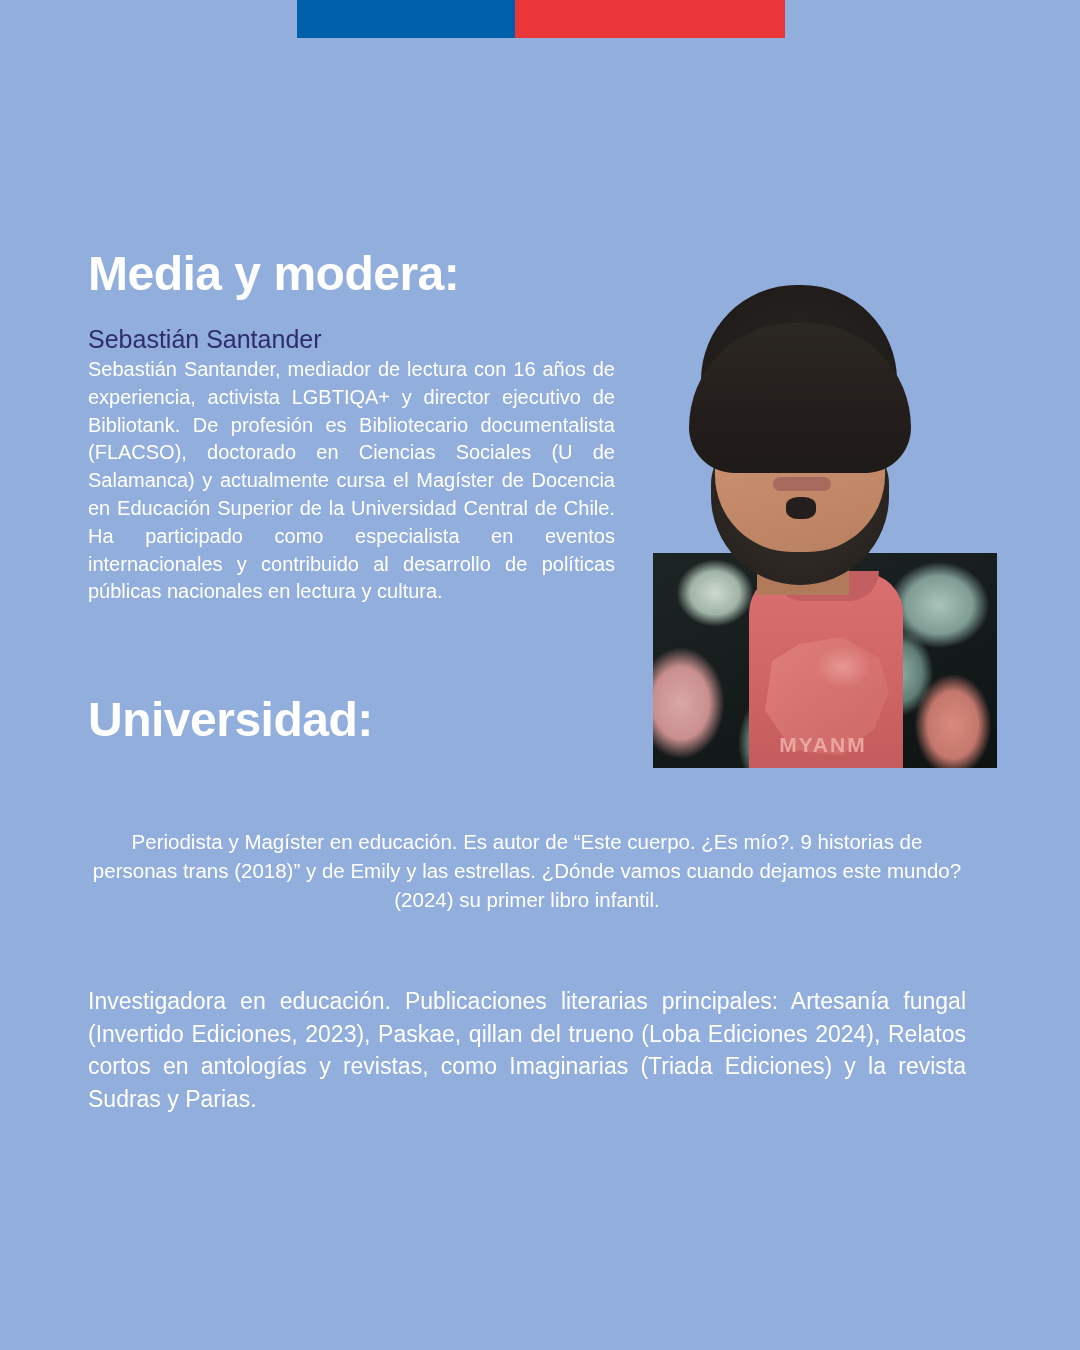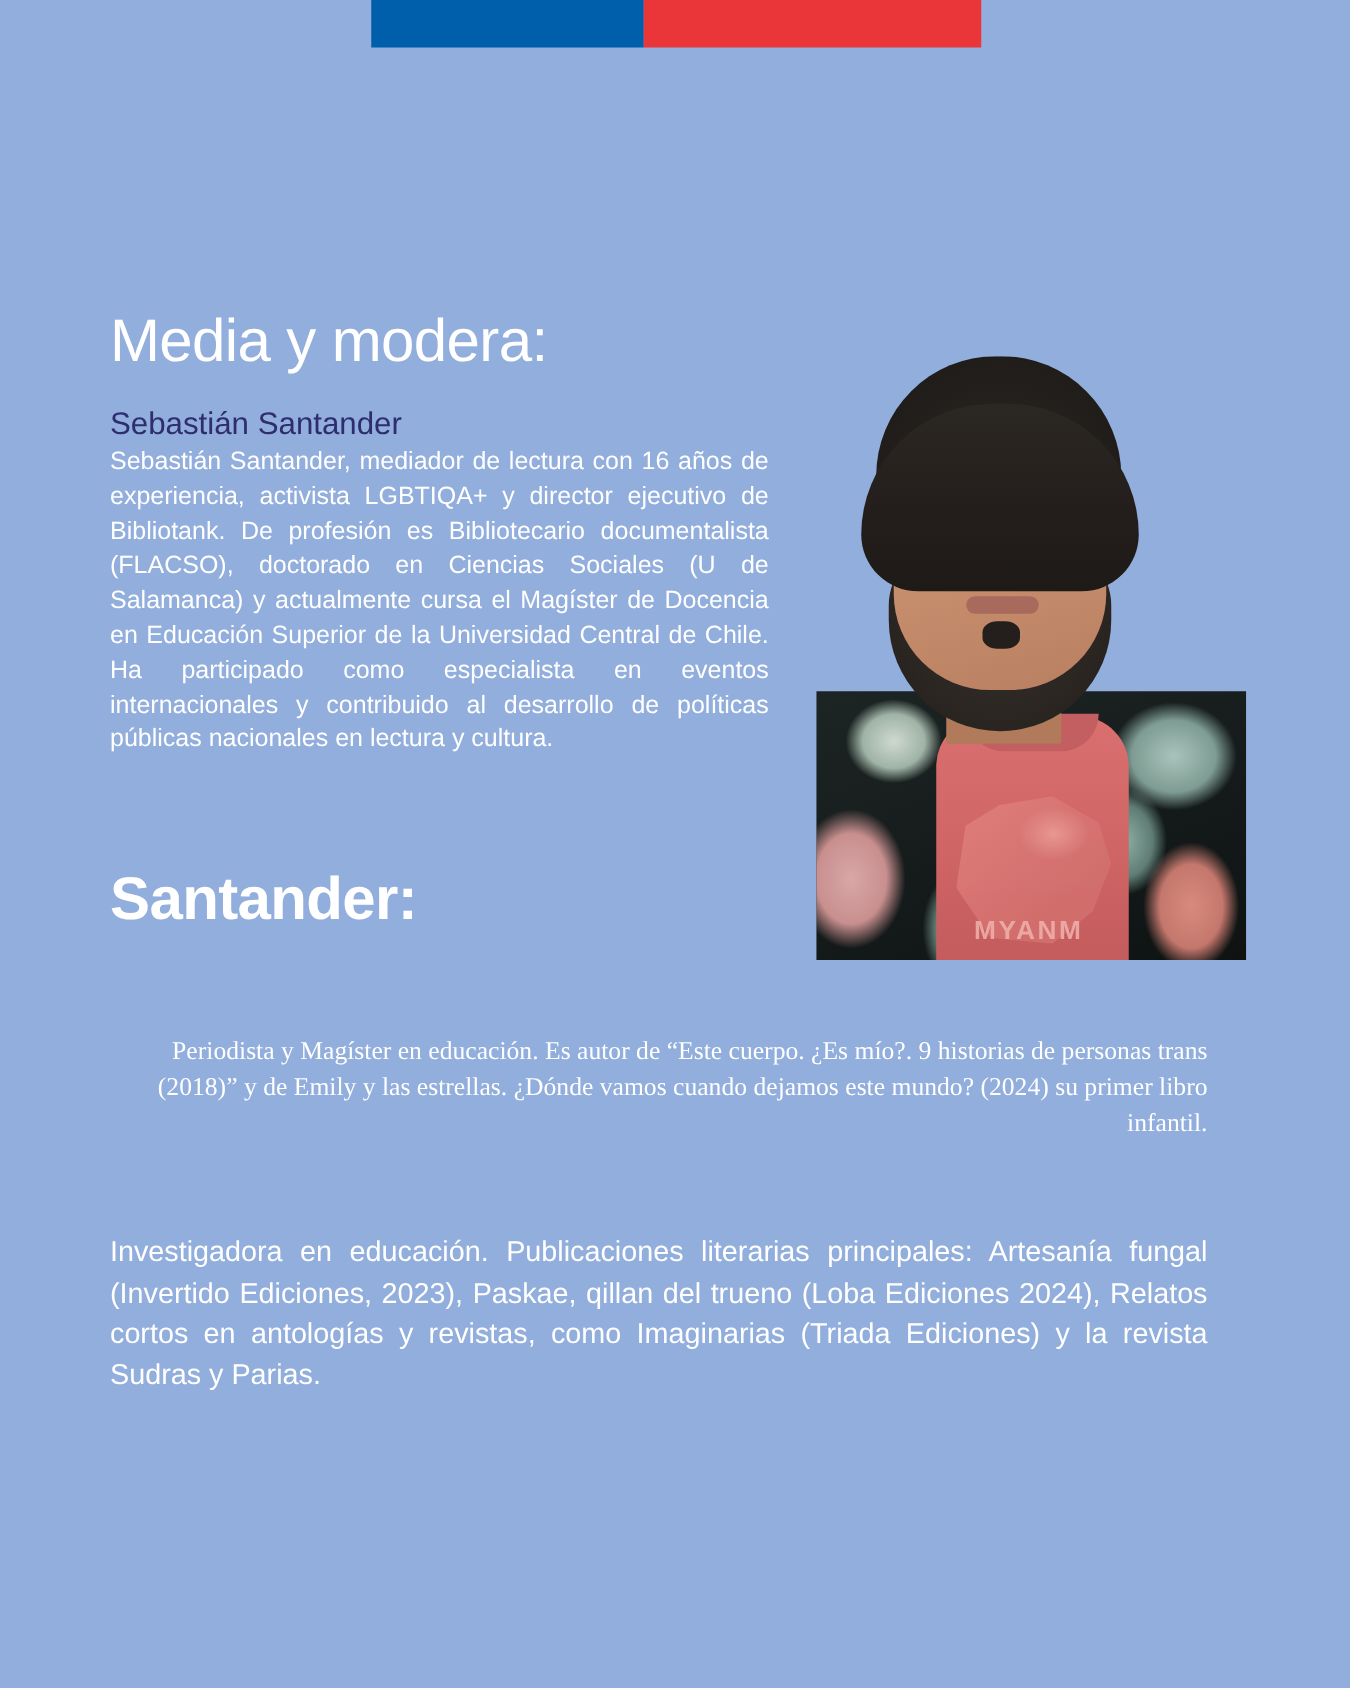--- a/index.html
+++ b/index.html
@@ -112,21 +112,21 @@
     opacity:.92;
   }
   .ph-graphic-text{
     position:absolute;left:114px;top:448px;width:112px;height:26px;
     color:#f0b2ad;font-family:"Liberation Sans",sans-serif;font-weight:700;
     font-size:21px;letter-spacing:2px;text-align:center;opacity:.85;
   }
 
   .h-media{
     position:absolute;left:88px;top:248px;
-    font-size:48px;font-weight:400;color:#ffffff;letter-spacing:-0.5px;
+    font-size:48px;font-weight:700;color:#ffffff;letter-spacing:-0.5px;
     line-height:1.1;
   }
   .sub-name{
     position:absolute;left:88px;top:325px;
     font-size:25px;font-weight:400;color:#2e2d6f;line-height:1.15;
   }
   .bio{
     position:absolute;left:88px;top:356px;width:527px;
     font-size:20px;line-height:1.39;color:#ffffff;text-align:justify;
   }
@@ -135,21 +135,21 @@
     position:absolute;left:88px;top:694px;
     font-size:48px;font-weight:700;color:#ffffff;letter-spacing:-0.5px;line-height:1.1;
   }
 
   .p-name-1{
     position:absolute;left:88px;top:779px;
     font-size:31px;font-weight:400;color:#2e2d6f;line-height:1.2;
   }
   .p-bio-1{
     position:absolute;left:88px;top:827px;width:878px;
-    font-size:20.5px;line-height:1.42;color:#ffffff;text-align:right;font-family:Liberation Serif, serif;
+    font-size:20.5px;line-height:1.42;color:#ffffff;text-align:center;
   }
   .p-name-2{
     position:absolute;left:88px;top:938px;
     font-size:31px;font-weight:400;color:#2e2d6f;line-height:1.2;
   }
   .p-bio-2{
     position:absolute;left:88px;top:985px;width:878px;
     font-size:23px;line-height:1.42;color:#ffffff;text-align:justify;
   }
 </style>
@@ -190,19 +190,19 @@
       </div>
       <div class="ph-hair"></div>
       <div class="ph-hair2"></div>
     </div>
   </div>
 
   <div class="h-media">Media y modera:</div>
   <div class="sub-name">Sebastián Santander</div>
   <div class="bio">Sebastián Santander, mediador de lectura con 16 años de experiencia, activista LGBTIQA+ y director ejecutivo de Bibliotank. De profesión es Bibliotecario documentalista (FLACSO), doctorado en Ciencias Sociales (U de Salamanca) y actualmente cursa el Magíster de Docencia en Educación Superior de la Universidad Central de Chile. Ha participado como especialista en eventos internacionales y contribuido al desarrollo de políticas públicas nacionales en lectura y cultura.</div>
 
-  <div class="h-participan">Santander:</div>
+  <div class="h-participan">Universidad:</div>
 
   <div class="p-bio-1">Periodista y Magíster en educación. Es autor de “Este cuerpo. ¿Es mío?. 9 historias de personas trans (2018)” y de Emily y las estrellas. ¿Dónde vamos cuando dejamos este mundo? (2024) su primer libro infantil.</div>
 
   <div class="p-bio-2">Investigadora en educación. Publicaciones literarias principales: Artesanía fungal (Invertido Ediciones, 2023), Paskae, qillan del trueno (Loba Ediciones 2024), Relatos cortos en antologías y revistas, como Imaginarias (Triada Ediciones) y la revista Sudras y Parias.</div>
 
 </div>
 
 </body></html>

